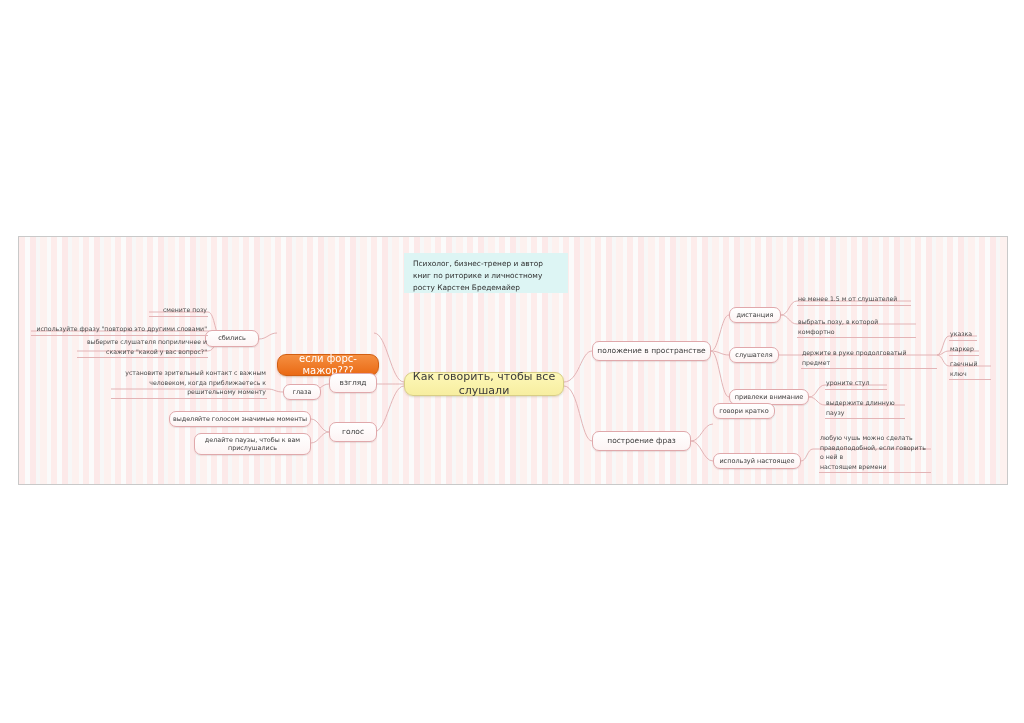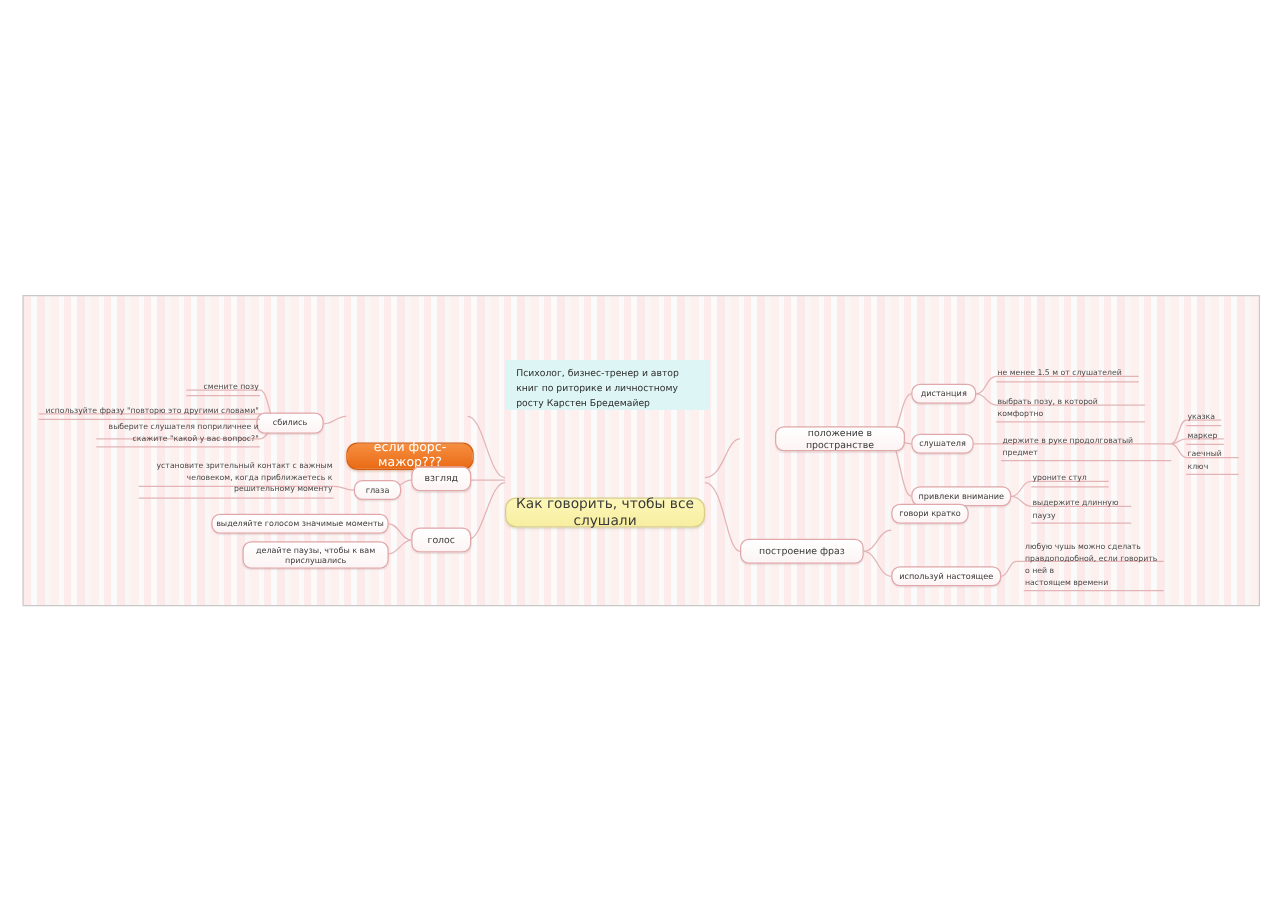--- a/index.html
+++ b/index.html
@@ -79,21 +79,20 @@
   
   .note{
     position:absolute;
     background:#ddf5f4;
     color:#2d2d2d;
     font-size:7.4px;
     line-height:1.6;
     padding:5px 7px 6px 9px;
     box-sizing:border-box;
     white-space:pre-line;
-    margin-top:35px;
   }
   .n-xs{font-size:6.8px;}
 </style>
 </head>
 <body>
 
 <div id="canvas">
 
   <svg id="links" viewBox="0 0 988 247" xmlns="http://www.w3.org/2000/svg">
     <g fill="none" stroke="#e3b4b6" stroke-width="1">
@@ -147,21 +146,21 @@
       <path d="M672,204 C682,204 684,187 694,187"></path>
       <path d="M672,204 C682,204 684,224 694,224"></path>
 
       <path d="M782,224 C788,224 788,212 794,212"></path>
       <path d="M794,212 L912,212"></path>
     </g>
   </svg>
 
   <div class="note" style="left:385px; top:16px; width:164px; height:40px;"> Психолог, бизнес-тренер и автор книг по риторике и личностному росту Карстен Бредемайер</div>
 
-  <div class="node central" style="left:385px; top:135px; width:160px; height:24px;margin-top:26px;">Как говорить, чтобы все слушали</div>
+  <div class="node central" style="left:385px; top:135px; width:160px; height:24px;">Как говорить, чтобы все слушали</div>
 
   <div class="node orange" style="left:258px; top:85px; width:102px; height:22px;">если форс-мажор???</div>
 
   <div class="node boxed n-xs" style="left:186px; top:93px; width:54px; height:17px; font-size:6.5px;">сбились</div>
 
   <div class="leaf left" style="left:130px; top:68px; width:59px;">смените позу</div>
 
   <div class="leaf left" style="left:12px; top:87px; width:177px;">используйте фразу "повторю это другими словами"</div>
 
   <div class="leaf left" style="left:58px; top:100px; width:131px;">выберите слушателя поприличнее и
@@ -175,21 +174,21 @@
 человеком, когда приближаетесь к
 решительному моменту</div>
 
   <div class="node boxed" style="left:310px; top:185px; width:48px; height:20px; font-size:7.5px;">голос</div>
 
   <div class="node boxed" style="left:150px; top:174px; width:142px; height:16px; font-size:6.4px;text-align:center;">выделяйте голосом значимые моменты</div>
 
   <div class="node boxed" style="left:175px; top:196px; width:117px; height:22px; font-size:6.4px;">делайте паузы, чтобы к вам
 прислушались</div>
 
-  <div class="node boxed" style="left:601px; top:104px; width:104px; height:20px; font-size:7.5px;">положение в пространстве</div>
+  <div class="node boxed" style="left:573px; top:104px; width:119px; height:20px; font-size:7.5px;">положение в пространстве</div>
 
   <div class="node boxed" style="left:710px; top:70px; width:52px; height:16px; font-size:6.5px;">дистанция</div>
 
   <div class="leaf right" style="left:778px; top:57px; width:114px;">не менее 1.5 м от слушателей</div>
 
   <div class="leaf right" style="left:778px; top:80px; width:119px;">выбрать позу, в которой комфортно</div>
 
   <div class="node boxed" style="left:710px; top:110px; width:50px; height:16px; font-size:6.5px;">слушателя</div>
 
   <div class="leaf right" style="left:782px; top:111px; width:136px;">держите в руке продолговатый предмет</div>

